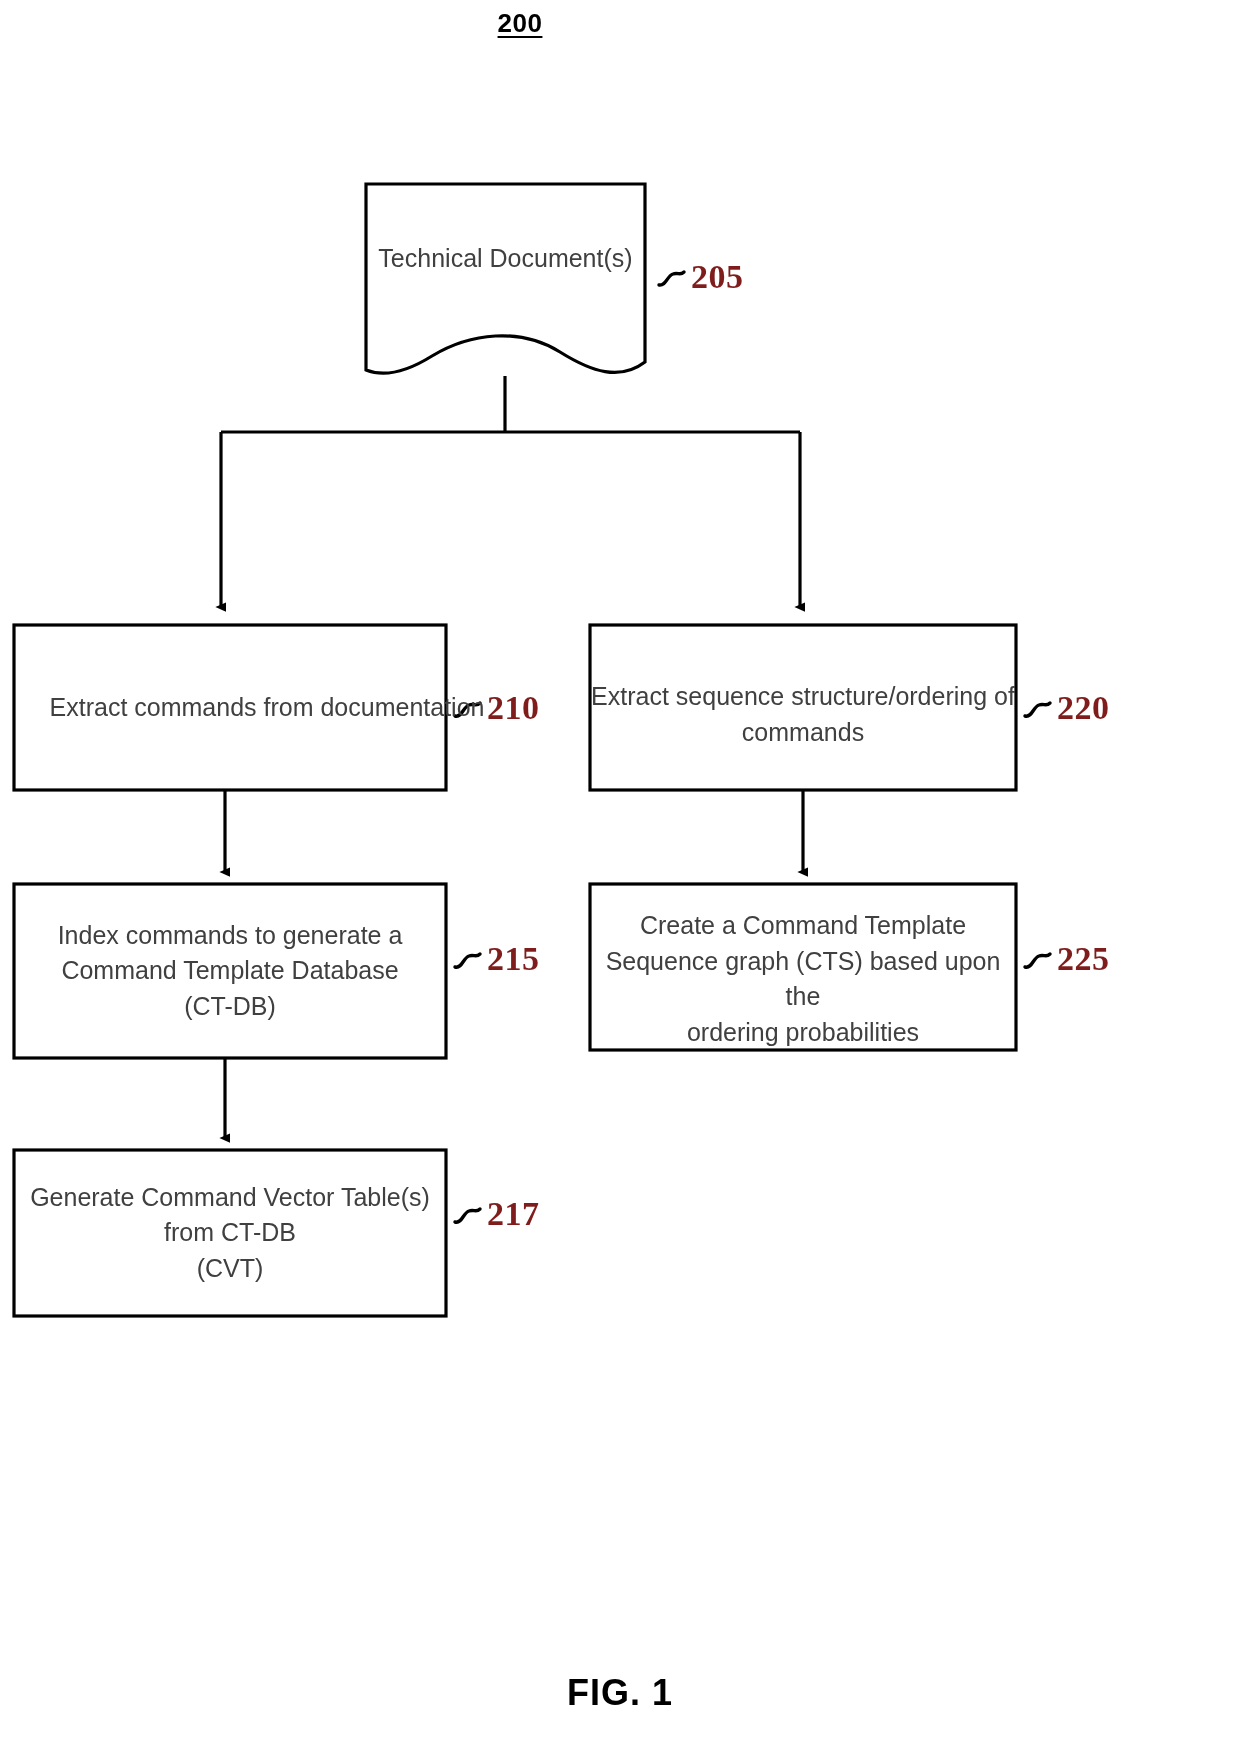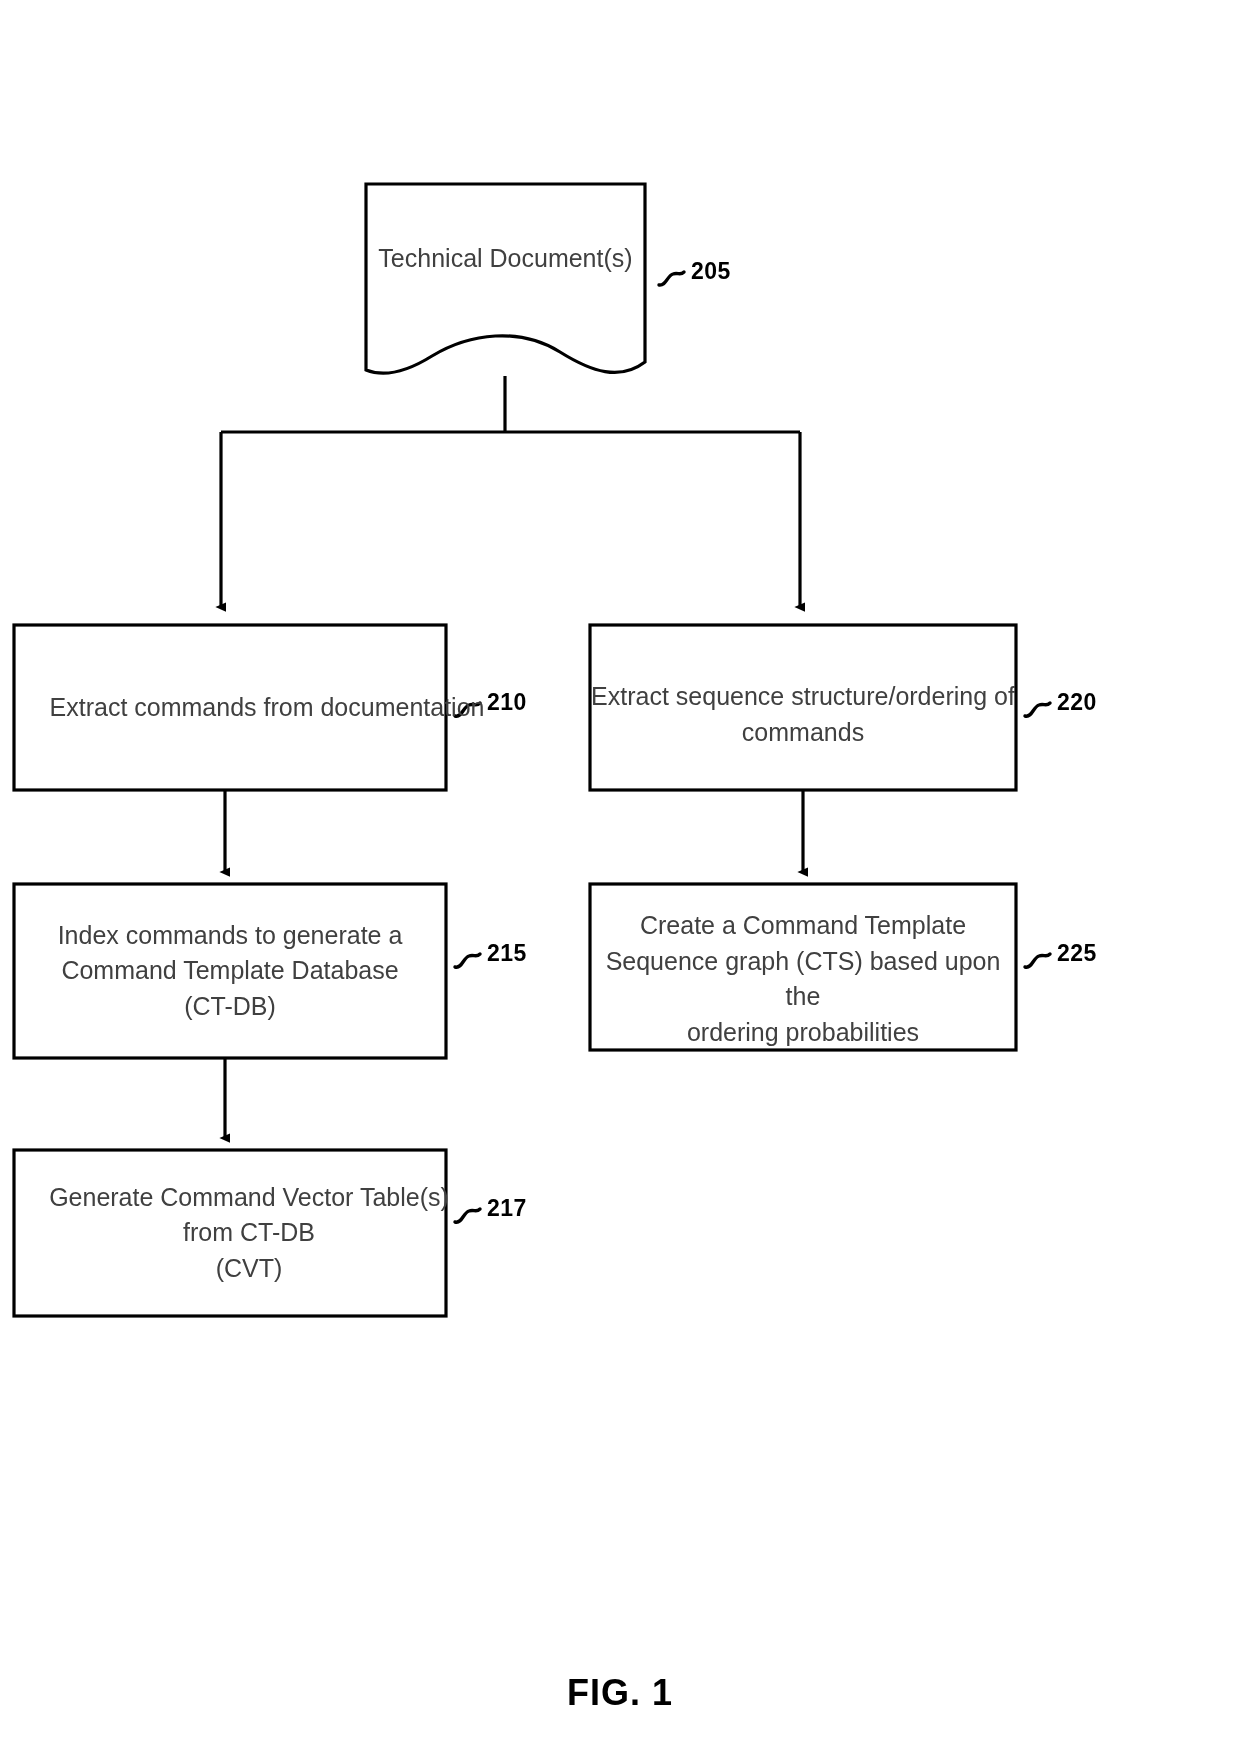--- a/index.html
+++ b/index.html
@@ -54,31 +54,33 @@
     justify-content: center;
     text-align: center;
     font-size: 25px;
     line-height: 1.42;
     color: #404040;
     white-space: pre-line;
     pointer-events: none;
   }
   .ref-label {
     position: absolute;
-    font-size: 23px;
+    font-size: 34px;
     font-weight: bold;
     letter-spacing: 0.5px;
-    color: #000000;
+    color: #7f1d1d;
+    font-family: Liberation Serif, serif;
   }
 </style>
 </head>
 <body>
 
 <div id="figure-root">
 
+  <div class="fig-number">200</div>
 
   <svg id="figure-svg" viewBox="0 0 1240 1746">
 
     <defs>
       <marker id="arrowhead" markerWidth="12" markerHeight="12" refX="5.2" refY="5.4" orient="auto" markerUnits="userSpaceOnUse">
         <path d="M 0.6 0 L 10 0 L 5.3 11 Z" fill="#000000"></path>
       </marker>
     </defs>
 
     <path d="M 366 184
@@ -122,21 +124,21 @@
   </svg>
 
   <div class="node-text" style="left:366px; top:184px; width:279px; height:150px;">Technical Document(s)</div>
 
   <div class="node-text" style="left:14px; top:625px; width:506px; height:165px;">Extract commands from documentation</div>
 
   <div class="node-text" style="left:14px; top:884px; width:432px; height:174px;">Index commands to generate a
 Command Template Database
 (CT-DB)</div>
 
-  <div class="node-text" style="left:14px; top:1150px; width:432px; height:166px;padding-left:19px;">Generate Command Vector Table(s)
+  <div class="node-text" style="left:14px; top:1150px; width:432px; height:166px;">Generate Command Vector Table(s)
 from CT-DB
 (CVT)</div>
 
   <div class="node-text" style="left:590px; top:625px; width:426px; height:179px;">Extract sequence structure/ordering of
 commands</div>
 
   <div class="node-text" style="left:590px; top:884px; width:426px; height:190px;">Create a Command Template
 Sequence graph (CTS) based upon the
 ordering probabilities</div>
 

